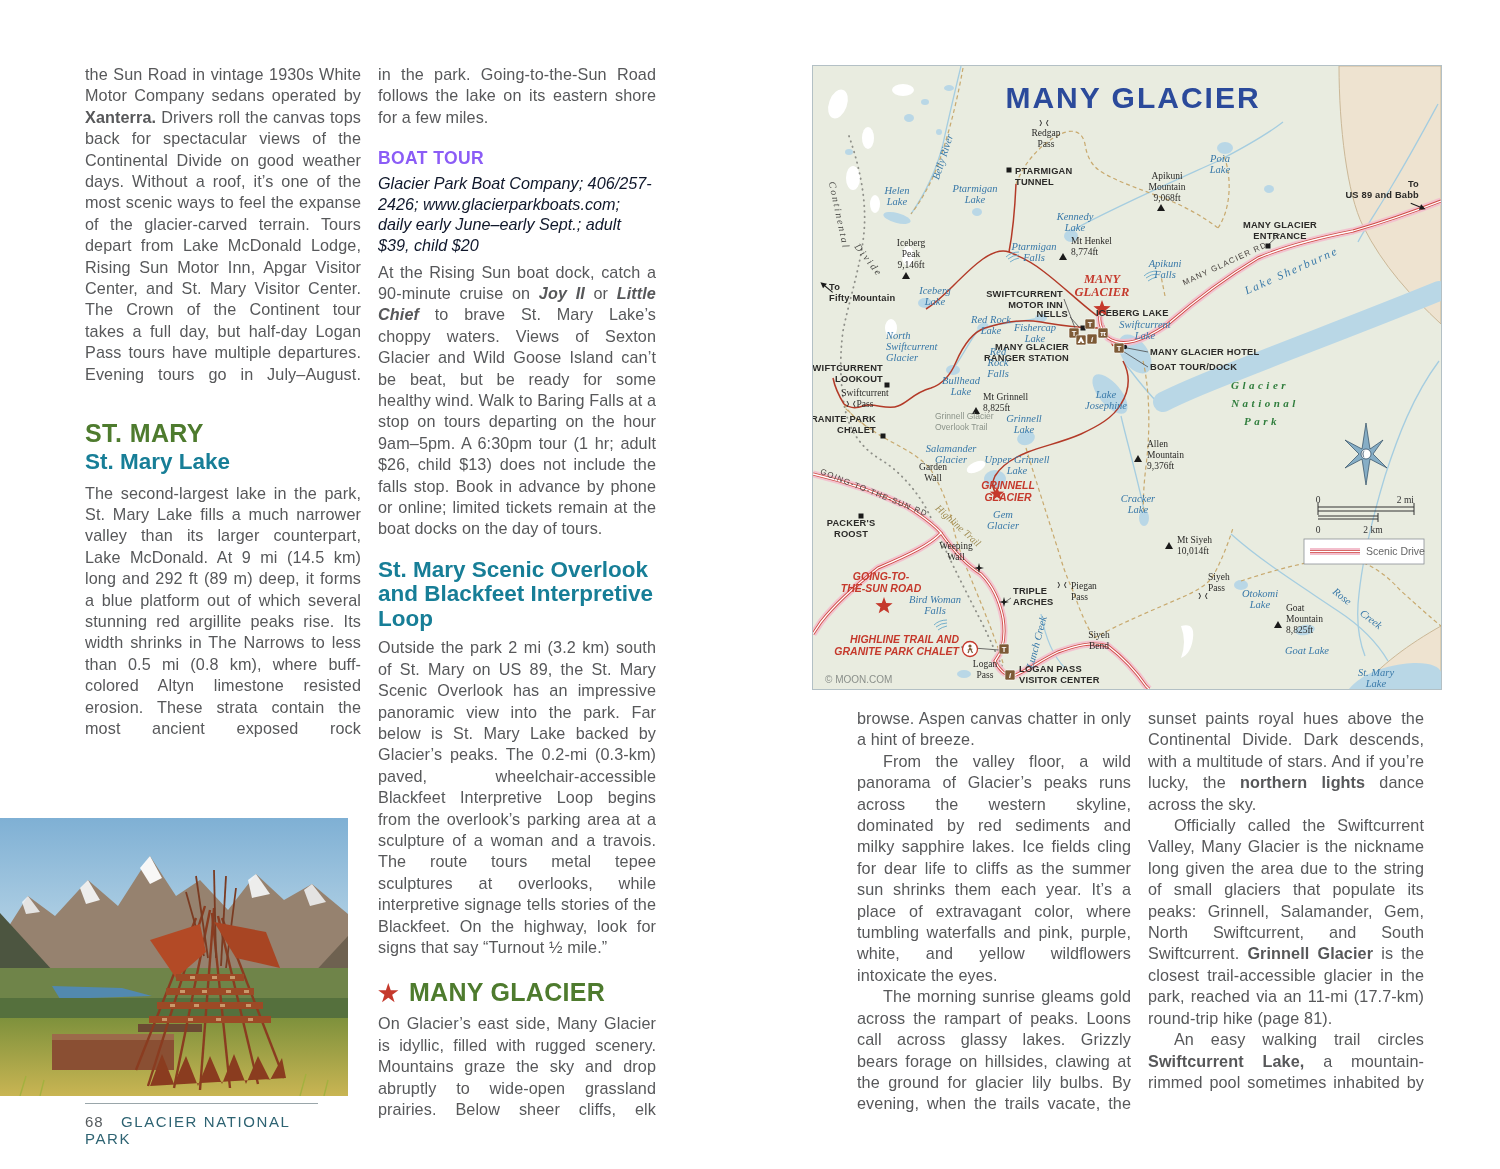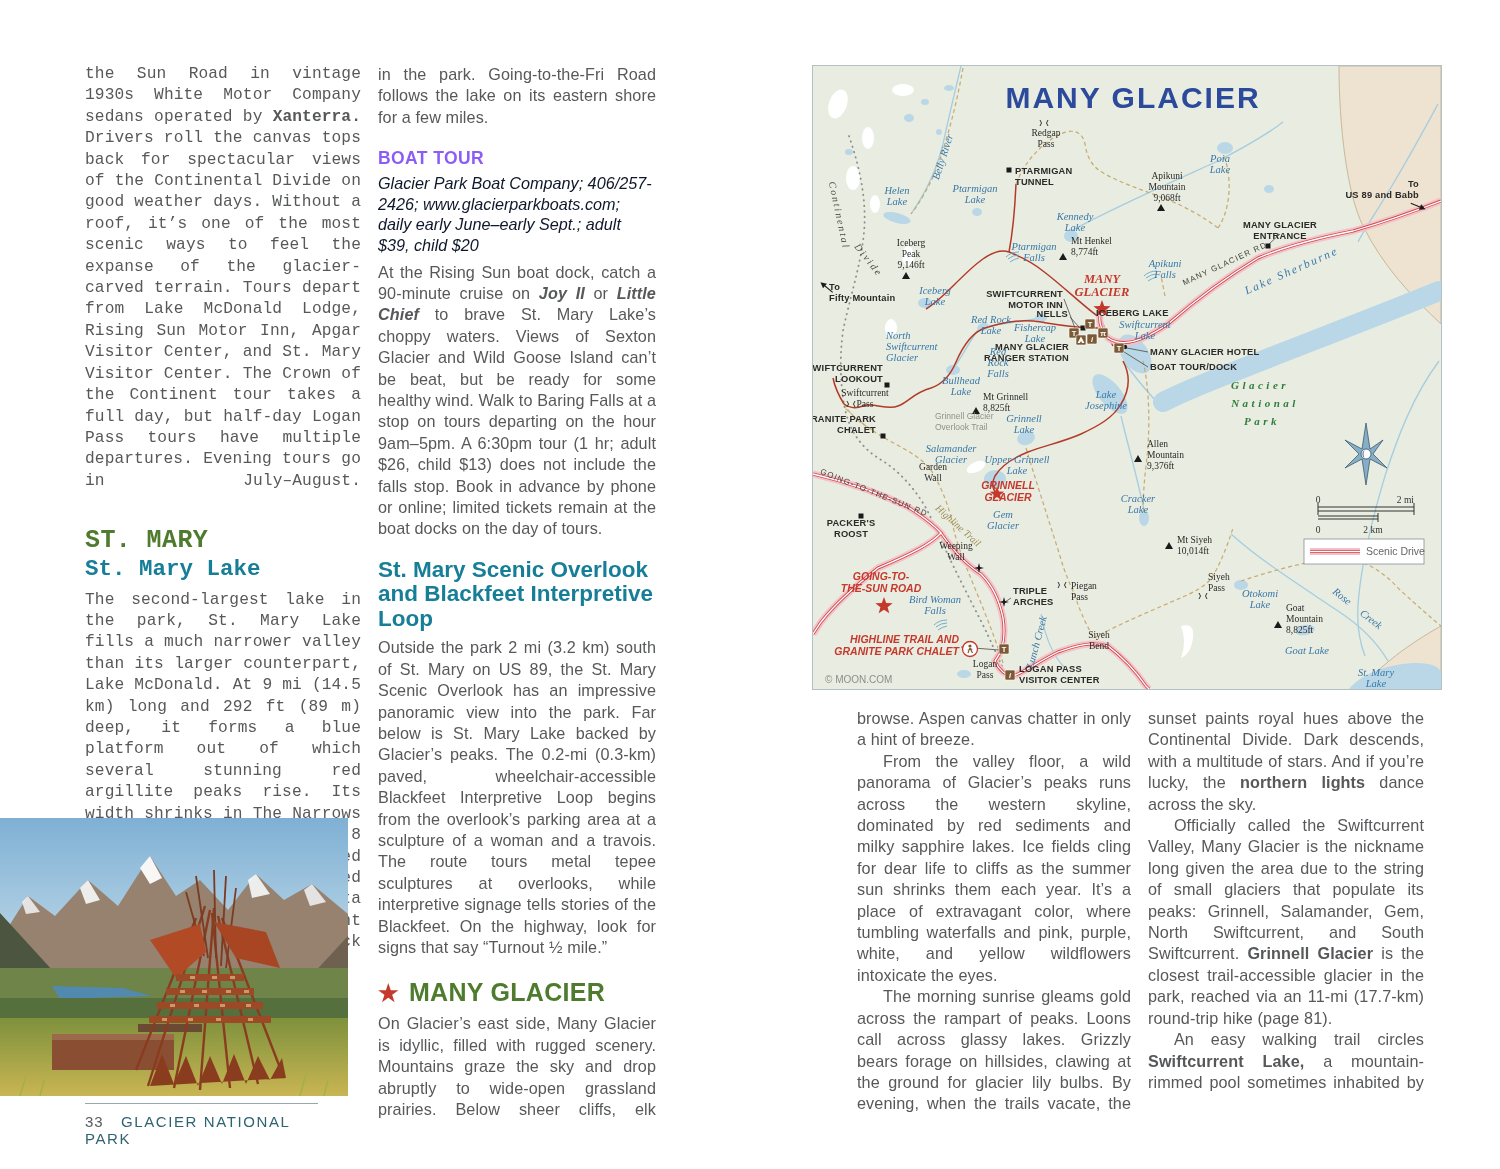--- a/index.html
+++ b/index.html
@@ -45,21 +45,21 @@
   .t-copy{font-family:"Liberation Sans",sans-serif;font-size:10px;fill:#8a8f8a;}
   .t-scale{font-size:9.5px;fill:#333;}
   .t-legend{font-family:"Liberation Sans",sans-serif;font-size:10.5px;fill:#666;}
   .icon-glyph{font-family:"Liberation Sans",sans-serif;font-size:7.5px;font-weight:bold;fill:#fff;}
 </style>
 </head>
 <body>
 
 <div class="abs" style="left:0;top:0;width:1500px;height:1169px;">
 
-  <section class="col abs" id="col1" style="left:85px;top:64px;width:276px;font-family:Liberation Mono, monospace;">
+  <section class="col abs" id="col1" style="left:85px;top:64px;width:276px;">
     <p class="body stretch"><span>the Sun Road in vintage 1930s White Motor Company sedans operated by </span><span style="font-weight: bold;">Xanterra.</span><span> Drivers roll the canvas tops back for spectacular views of the Continental Divide on good weather days. Without a roof, it’s one of the most scenic ways to feel the expanse of the glacier-carved terrain. Tours depart from Lake McDonald Lodge, Rising Sun Motor Inn, Apgar Visitor Center, and St. Mary Visitor Center. The Crown of the Continent tour takes a full day, but half-day Logan Pass tours have multiple departures. Evening tours go in July–August.</span></p>
     <h2 class="h-green">ST. MARY</h2>
     <h3 class="h-teal">St. Mary Lake</h3>
     <p class="body stretch">The second-largest lake in the park, St. Mary Lake fills a much narrower valley than its larger counterpart, Lake McDonald. At 9 mi (14.5 km) long and 292 ft (89 m) deep, it forms a blue platform out of which several stunning red argillite peaks rise. Its width shrinks in The Narrows to less than 0.5 mi (0.8 km), where buff-colored Altyn limestone resisted erosion. These strata contain the most ancient exposed rock</p>
   </section>
 
 
   <svg class="abs" style="left:0;top:818px;" width="348" height="278" viewBox="0 0 348 278">
     <defs>
       <linearGradient id="sky" x1="0" y1="0" x2="0" y2="1">
@@ -133,21 +133,21 @@
     <path d="M150,268 L162,236 L174,266 L186,238 L198,268 L210,238 L222,266 L234,236 L246,266 L258,238 L270,262 L282,240 L286,260 L150,268 Z" fill="#8a3c1f"></path>
     <g stroke="#a3b13f" stroke-width="1.4">
       <line x1="20" y1="278" x2="26" y2="258"></line>
         <line x1="40" y1="278" x2="44" y2="262"></line>
       <line x1="300" y1="278" x2="306" y2="256"></line>
         <line x1="324" y1="278" x2="328" y2="262"></line>
     </g>
   </svg>
 
   <section class="col abs" id="col2" style="left:378px;top:64px;width:278px;">
-    <p class="body">in the park. Going-to-the-Fri Road follows the lake on its eastern shore for a few miles.</p>
+    <p class="body">in the park. Going-to-the-Sun Road follows the lake on its eastern shore for a few miles.</p>
     <h4 class="h-red">BOAT TOUR</h4>
     <p class="listing">Glacier Park Boat Company; 406/257-2426; www.glacierparkboats.com; daily early June–early Sept.; adult $39, child $20</p>
     <p class="body"><span>At the Rising Sun boat dock, catch a 90-minute cruise on </span><span style="font-weight: bold; font-style: italic;">Joy II</span><span> or </span><span style="font-weight: bold; font-style: italic;">Little Chief</span><span> to brave St. Mary Lake’s choppy waters. Views of Sexton Glacier and Wild Goose Island can’t be beat, but be ready for some healthy wind. Walk to Baring Falls at a stop on tours departing on the hour 9am–5pm. A 6:30pm tour (1 hr; adult $26, child $13) does not include the falls stop. Book in advance by phone or online; limited tickets remain at the boat docks on the day of tours.</span></p>
     <h3 class="h-teal2">St. Mary Scenic Overlook and Blackfeet Interpretive Loop</h3>
     <p class="body">Outside the park 2 mi (3.2 km) south of St. Mary on US 89, the St. Mary Scenic Overlook has an impressive panoramic view into the park. Far below is St. Mary Lake backed by Glacier’s peaks. The 0.2-mi (0.3-km) paved, wheelchair-accessible Blackfeet Interpretive Loop begins from the overlook’s parking area at a sculpture of a woman and a travois. The route tours metal tepee sculptures at overlooks, while interpretive signage tells stories of the Blackfeet. On the highway, look for signs that say “Turnout ½ mile.”</p>
     <h2 class="h-many"><span class="star">★</span><span>MANY GLACIER</span></h2>
     <p class="body stretch">On Glacier’s east side, Many Glacier is idyllic, filled with rugged scenery. Mountains graze the sky and drop abruptly to wide-open grassland prairies. Below sheer cliffs, elk</p>
   </section>
 
   <div class="abs map-frame" style="left:812px;top:65px;width:630px;height:625px;">
@@ -453,16 +453,16 @@
   </section>
 
   <section class="col abs" id="col4" style="left:1148px;top:708px;width:276px;">
     <p class="body"><span>sunset paints royal hues above the Continental Divide. Dark descends, with a multitude of stars. And if you’re lucky, the </span><span style="font-weight: bold;">northern lights</span><span> dance across the sky.</span></p>
     <p class="body ind"><span>Officially called the Swiftcurrent Valley, Many Glacier is the nickname long given the area due to the string of small glaciers that populate its peaks: Grinnell, Salamander, Gem, North Swiftcurrent, and South Swiftcurrent. </span><span style="font-weight: bold;">Grinnell Glacier</span><span> is the closest trail-accessible glacier in the park, reached via an 11-mi (17.7-km) round-trip hike (page 81).</span></p>
     <p class="body ind stretch"><span>An easy walking trail circles </span><span style="font-weight: bold;">Swiftcurrent Lake,</span><span> a mountain-rimmed pool sometimes inhabited by</span></p>
   </section>
 
   <div class="abs" style="left:85px;top:1103px;width:233px;">
     <div class="footline"></div>
-    <div class="foot"><span class="num">33</span>&nbsp;&nbsp;&nbsp;<span>GLACIER NATIONAL PARK</span></div>
+    <div class="foot"><span class="num">68</span>&nbsp;&nbsp;&nbsp;<span>GLACIER NATIONAL PARK</span></div>
   </div>
 
 </div>
 
 </body></html>

